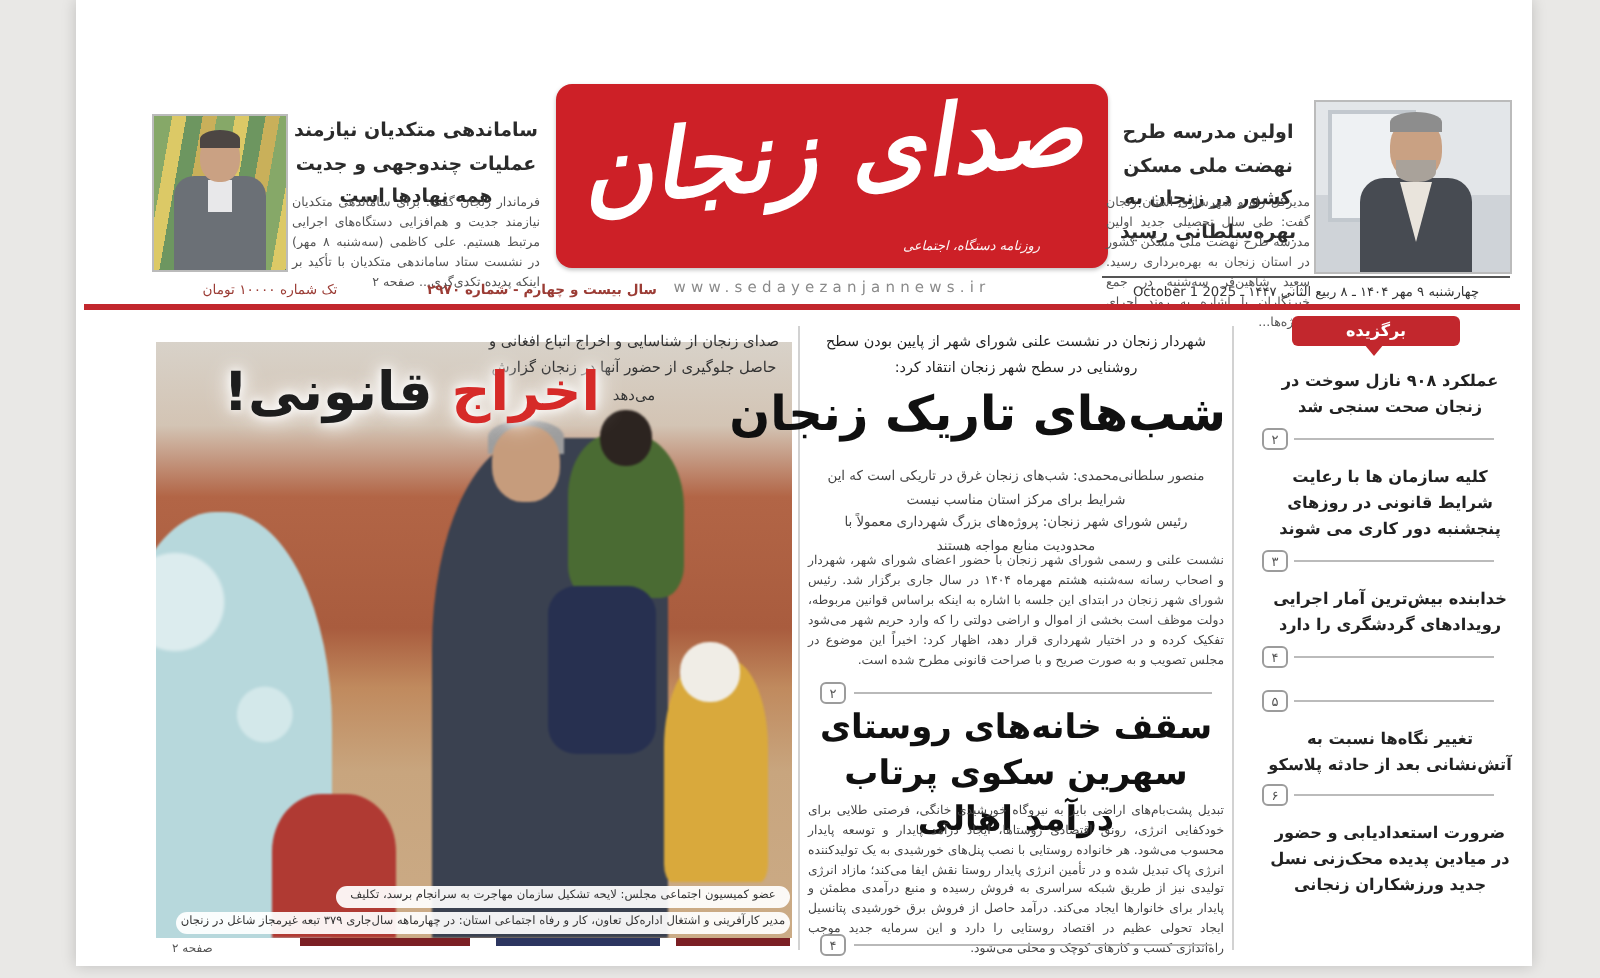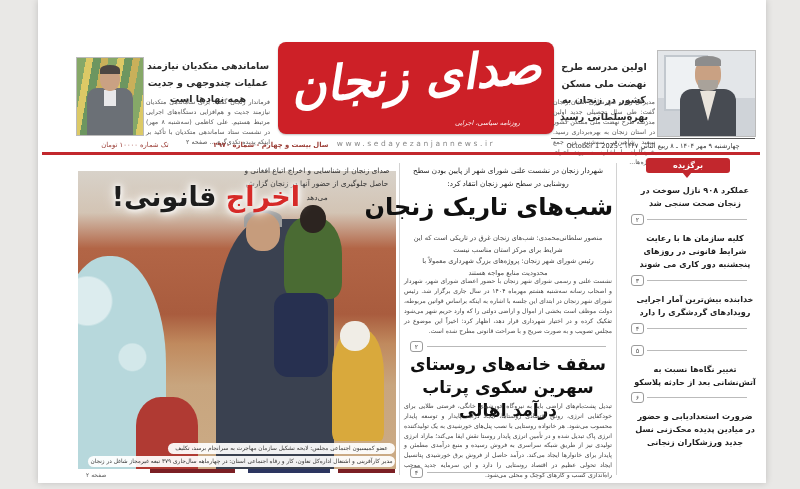--- a/index.html
+++ b/index.html
@@ -110,21 +110,21 @@
     <div class="tl-suit"></div>
     <div class="tl-shirt"></div>
     <div class="tl-head"></div>
     <div class="tl-hair"></div>
   </div>
   <div class="abs rtl tl-title">ساماندهی متکدیان نیازمند عملیات چندوجهی و جدیت همه نهادها است</div>
   <div class="abs rtl tl-body">فرماندار زنجان گفت: برای ساماندهی متکدیان نیازمند جدیت و هم‌افزایی دستگاه‌های اجرایی مرتبط هستیم. علی کاظمی (سه‌شنبه ۸ مهر) در نشست ستاد ساماندهی متکدیان با تأکید بر اینکه پدیده تکدی‌گری...  صفحه ۲</div>
 
   <div class="abs masthead">
     <div class="masthead-title rtl">صدای زنجان</div>
-    <div class="masthead-sub rtl">روزنامه سیاسی، اجرایی</div>
+    <div class="masthead-sub rtl">روزنامه دستگاه، اجتماعی</div>
   </div>
   <div class="abs site-url">www.sedayezanjannews.ir</div>
 
   <div class="abs rtl tr-title">اولین مدرسه طرح نهضت ملی مسکن کشور در زنجان به بهره‌سلطانی رسید</div>
   <div class="abs rtl tr-body">مدیرکل راه و شهرسازی استان زنجان گفت: طی سال تحصیلی جدید اولین مدرسه طرح نهضت ملی مسکن کشور در استان زنجان به بهره‌برداری رسید. سعید شاهین‌فر سه‌شنبه در جمع خبرنگاران با اشاره به روند اجرای پروژه‌ها...</div>
   <div class="abs mini-photo tr-photo">
     <div class="tr-win"></div>
     <div class="tr-suit"></div>
     <div class="tr-shirtv"></div>
     <div class="tr-head"></div>

